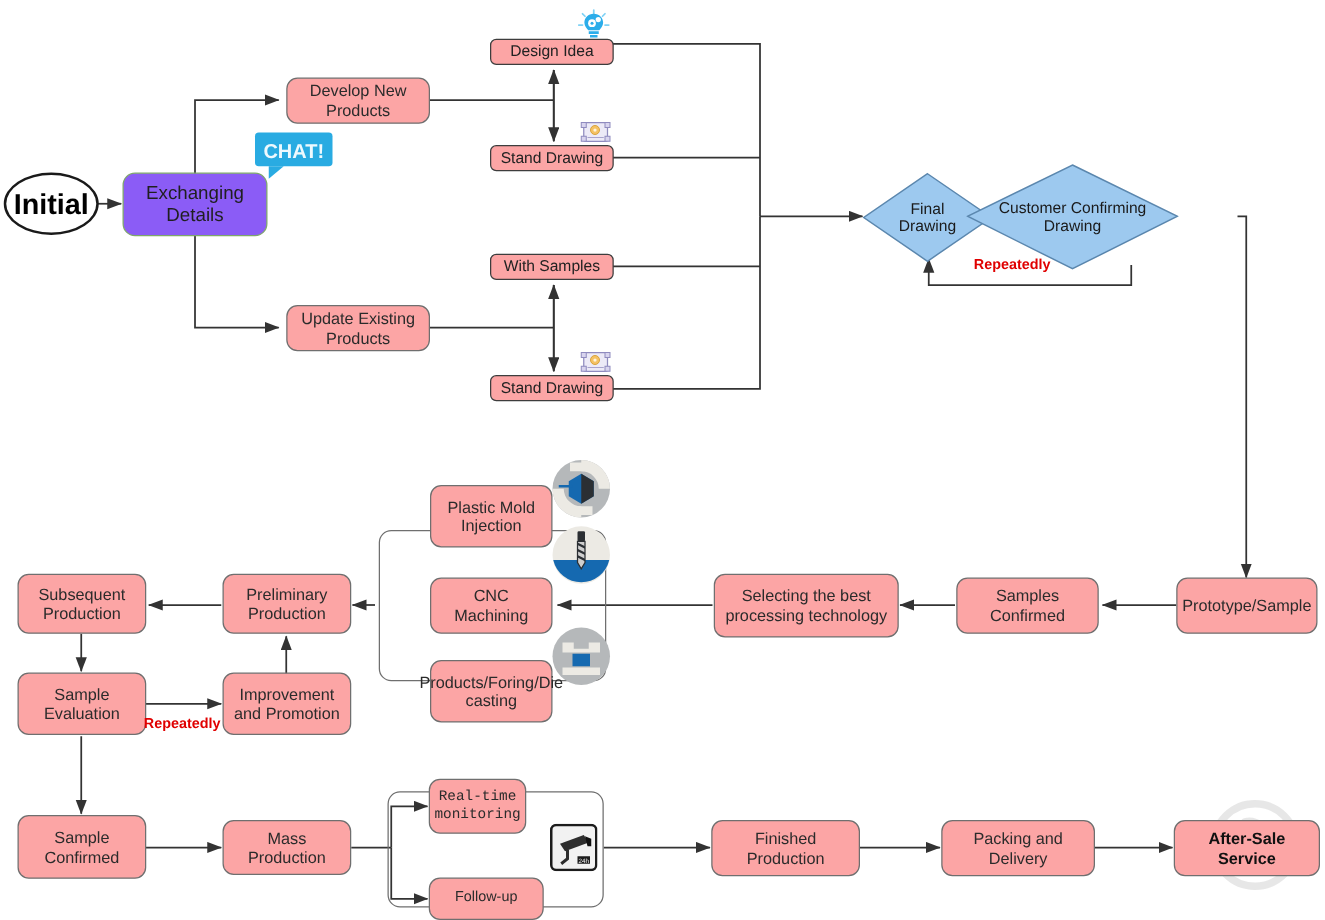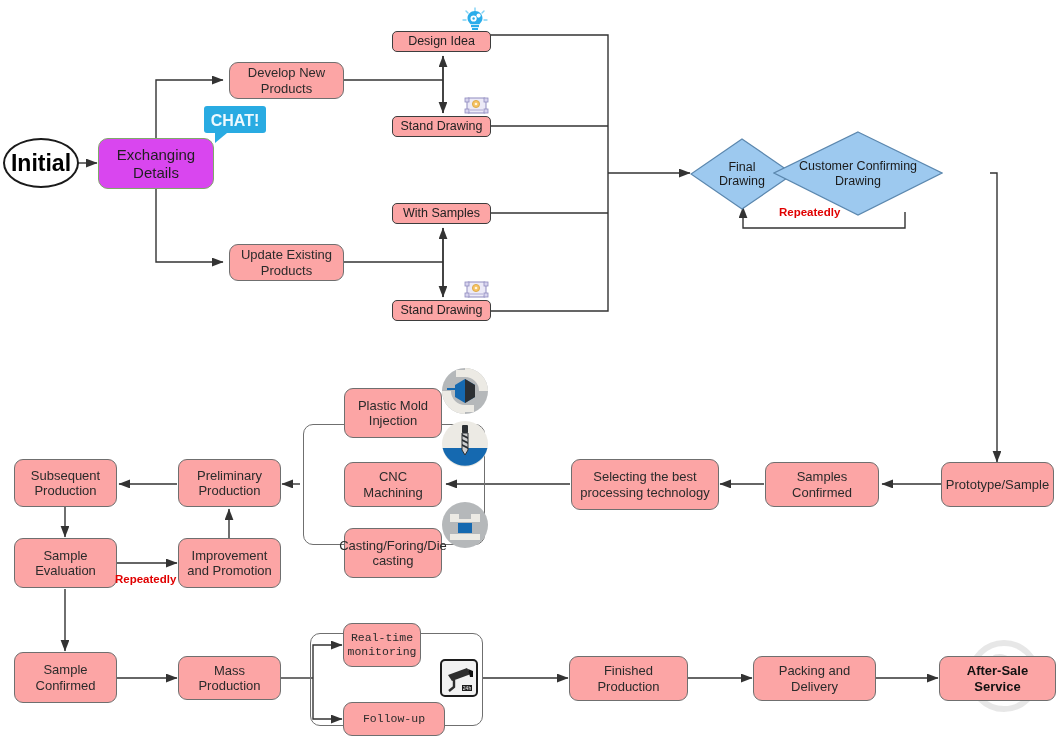--- a/index.html
+++ b/index.html
@@ -38,21 +38,21 @@
     border: 1.3px solid #6f6f6f;
     border-radius: 9px;
     color: #2b2b2b;
     font-size: 13px;
     line-height: 1.18;
     padding: 2px 4px;
     z-index: 3;
   }
   .node.small { font-size: 11.5px; }
   .node.green {
-    background: #d946ef;
+    background: #8b5cf6;
     border: 1.3px solid #7fa86a;
     border-radius: 10px;
     font-size: 15px;
     color: #1f1f1f;
   }
   .node.plain-rect {
     border-radius: 5px;
     border: 1.4px solid #3d3d3d;
     font-size: 12.5px;
     color: #222;
@@ -335,21 +335,21 @@
       <polygon points="21,13 27,13 27,30 24,35 21,30" fill="#cfcfcf" stroke="#2b2f33" stroke-width="1"></polygon>
       <g fill="#2b2f33">
         <polygon points="21,14 27,17 27,19 21,16"></polygon>
         <polygon points="21,19 27,22 27,24 21,21"></polygon>
         <polygon points="21,24 27,27 27,29 21,26"></polygon>
       </g>
     </svg>
   </div>
 
   <div class="node" style="left:344px; top:528px; width:98px; height:50px;">
-    <span>Casting/Foring/Die casting</span>
+    <span>Products/Foring/Die casting</span>
   </div>
 
   <div class="icon" style="left:441px; top:501px; width:48px; height:48px;">
     <svg width="48" height="48" viewBox="0 0 48 48" xmlns="http://www.w3.org/2000/svg">
       <circle cx="24" cy="24" r="23" fill="#b5b8ba"></circle>
       <path d="M9,21 L9,13 L18,13 L18,18 L30,18 L30,13 L39,13 L39,21 z" fill="#eceae4"></path>
       <rect x="9" y="33" width="30" height="6" fill="#eceae4"></rect>
       <rect x="17" y="22" width="14" height="10" fill="#1569b0"></rect>
     </svg>
   </div>
@@ -377,21 +377,21 @@
   </div>
 
   <div class="node" style="left:178px; top:656px; width:103px; height:44px;">
     <span>Mass Production</span>
   </div>
 
   <div class="node small" style="left:343px; top:623px; width:78px; height:44px;font-family:Liberation Mono, monospace;">
     <span>Real-time monitoring</span>
   </div>
 
-  <div class="node small" style="left:343px; top:702px; width:102px; height:34px;font-family:Liberation Mono, monospace;">
+  <div class="node small" style="left:343px; top:702px; width:92px; height:34px;">
     <span>Follow-up</span>
   </div>
 
   <div class="icon" style="left:440px; top:659px; width:38px; height:38px;">
     <svg width="38" height="38" viewBox="0 0 38 38" xmlns="http://www.w3.org/2000/svg">
       <rect x="1" y="1" width="36" height="36" rx="4" fill="#f2f2f2" stroke="#1c1c1c" stroke-width="2"></rect>
       <polygon points="8,16 27,9 31,15 12,22" fill="#2e2e2e"></polygon>
       <polygon points="28,10 33,12 33,18 30,18" fill="#111111"></polygon>
       <path d="M14,21 L14,28 L9,32" stroke="#2e2e2e" stroke-width="2.4" fill="none"></path>
       <rect x="22" y="26" width="10" height="6" fill="#1c1c1c"></rect>

